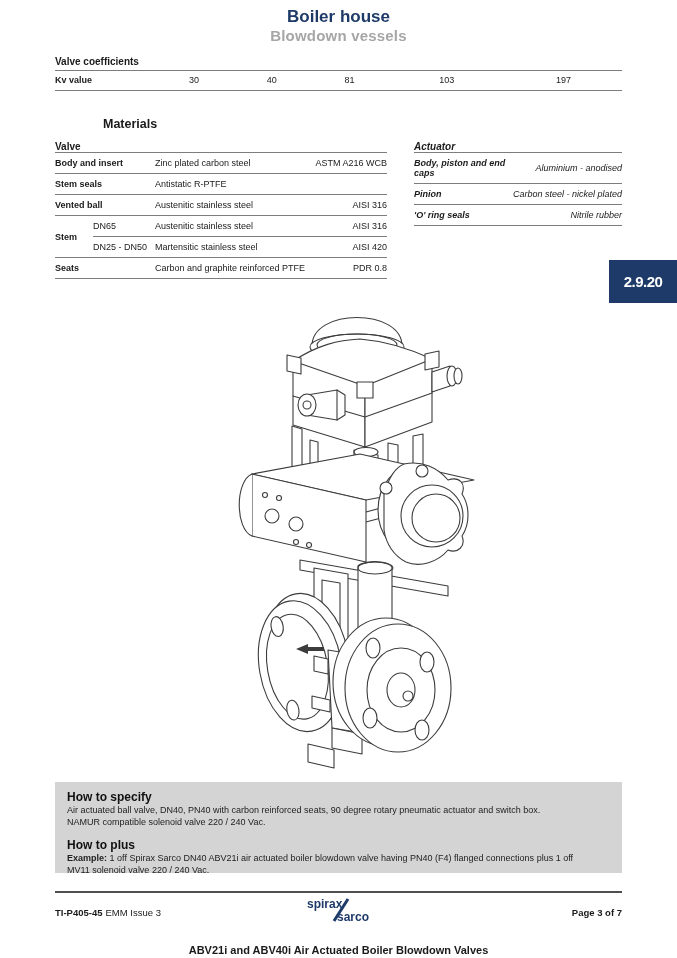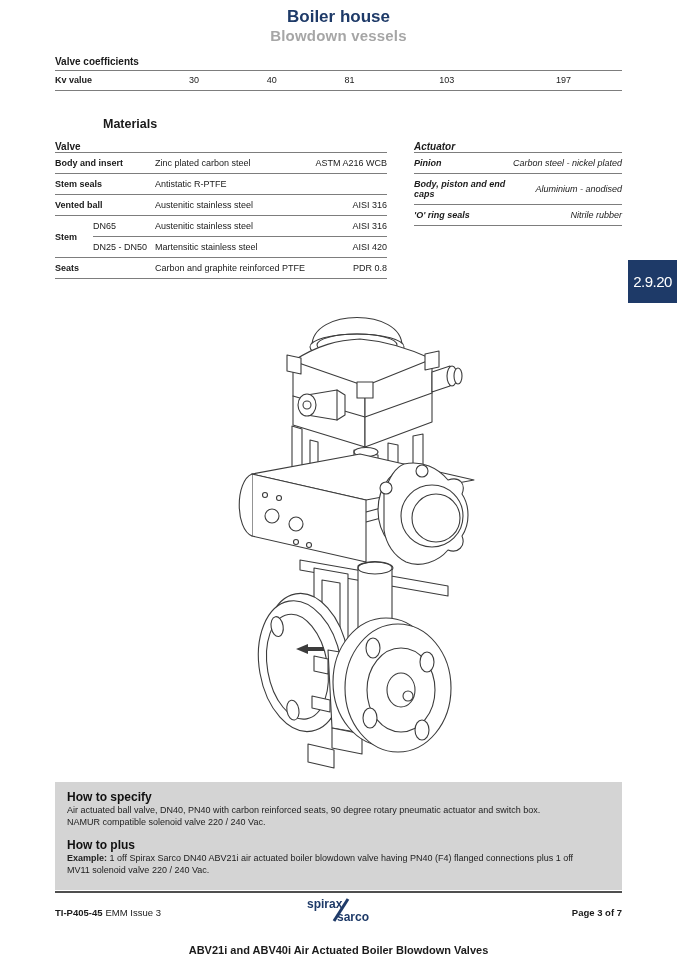--- a/index.html
+++ b/index.html
@@ -37,32 +37,32 @@
   .mat-table td.lbl2 { font-weight: bold; }
   .mat-table td.sub { width: 62px; }
   .mat-table td.spec { text-align: right; white-space: nowrap; padding-left: 8px; }
   .act-table { width: 100%; font-size: 9px; }
   .act-table td { padding: 5px 0; border-bottom: 1px solid #7d7d7d; }
   .act-table td.lbl { font-weight: bold; width: 96px; padding-right: 4px; }
   .act-table td.val { text-align: right; }
 
   
   .section-badge {
-    position: absolute; right: 0; top: 260px; width: 49px; height: 43px;
+    position: absolute; right: 0; top: 260px; width: 68px; height: 43px;
     background: #1e3a68; color: #ffffff; display: flex; align-items: center; justify-content: center;
-    font-size: 15px; font-weight: normal; letter-spacing: -0.5px;
+    font-size: 15px; font-weight: bold; letter-spacing: -0.5px;
   }
 
   
   .drawing { position: absolute; left: 208px; top: 298px; width: 300px; height: 485px; }
   .drawing svg { display: block; }
 
   
   .spec-box {
-    position: absolute; left: 55px; top: 782px; width: 567px; height: 108px;
+    position: absolute; left: 55px; top: 782px; width: 567px; height: 91px;
     background: #d4d4d4; padding: 8px 12px 0 12px;
   }
   .spec-box h3 { font-size: 12px; font-weight: bold; color: #111; }
   .spec-box .body-line { font-size: 9px; line-height: 12px; color: #222; }
   .spec-box .gap { height: 10px; }
   .spec-box b { font-weight: bold; }
 
   
   .footer { position: absolute; left: 55px; top: 891px; width: 567px; border-top: 2px solid #4f4f4f; }
   .footer-row { position: relative; display: flex; justify-content: space-between; padding-top: 14px; font-size: 9.5px; }
@@ -136,26 +136,26 @@
           </tr>
         </tbody>
           </table>
       </div>
 
       <div class="mat-col-right">
         <div class="sub-heading">Actuator</div>
         <table class="act-table">
           <tbody>
               <tr>
+            <td class="lbl">Body, piston and end caps</td>
+            <td class="val">Aluminium - anodised</td>
+          </tr>
+          <tr>
             <td class="lbl">Pinion</td>
             <td class="val">Carbon steel - nickel plated</td>
-          </tr>
-          <tr>
-            <td class="lbl">Body, piston and end caps</td>
-            <td class="val">Aluminium - anodised</td>
           </tr>
           <tr>
             <td class="lbl">'O' ring seals</td>
             <td class="val">Nitrile rubber</td>
           </tr>
         </tbody>
           </table>
       </div>
     </div>
   </div>

